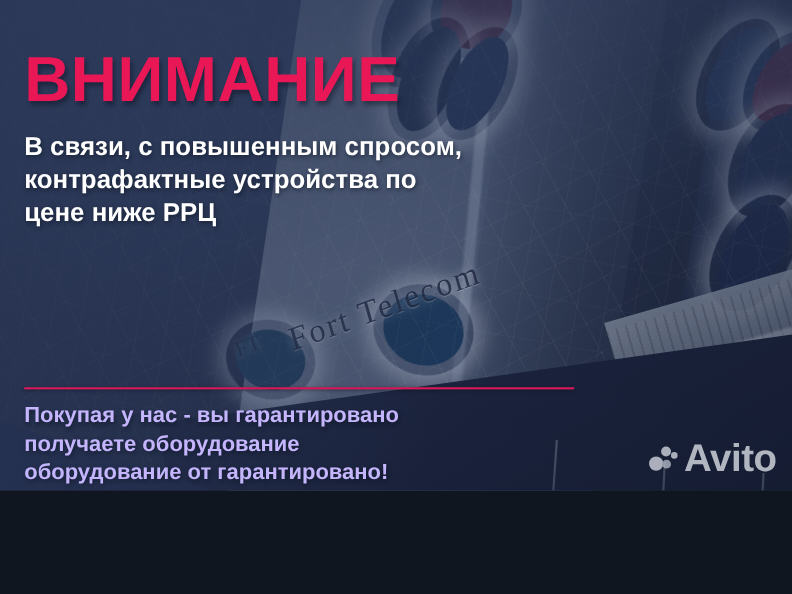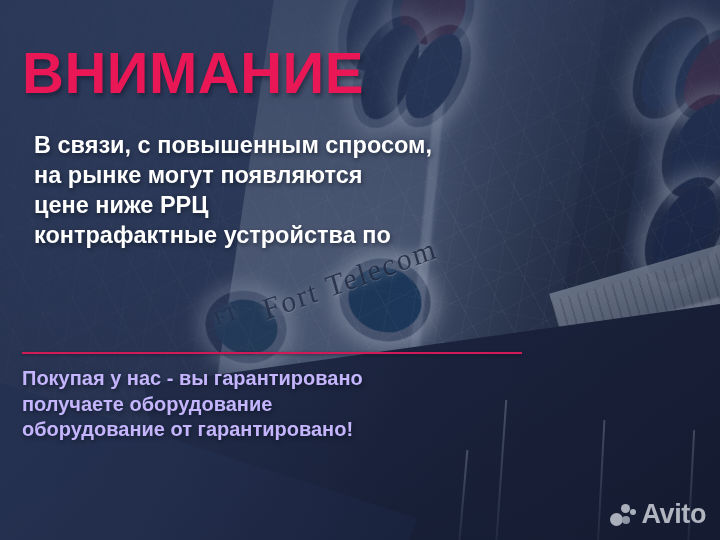--- a/index.html
+++ b/index.html
@@ -7,21 +7,21 @@
     padding: 0;
     background: #10161f;
   }
   body {
     font-family: "Liberation Sans", sans-serif;
   }
 
   #banner {
     position: relative;
     width: 720px;
-    height: 540px;
+    height: 446px;
     overflow: hidden;
     background: #2b3a58;
   }
 
   
   .photo { position:absolute; inset:0; overflow:hidden; }
 
   
   .sky {
     position:absolute; inset:0;
@@ -203,21 +203,21 @@
     font-weight:bold;
     letter-spacing:.5px;
     color:#ea1757;
     text-shadow: 2px 3px 4px rgba(10,16,30,.45);
     white-space:nowrap;
   }
 
   .body-text {
     position:absolute;
     left:22px; top:118px;
-    margin:12px;
+    margin:0;
     width:500px;
     font-size:23.5px;
     line-height:1.28;
     font-weight:bold;
     color:#ffffff;
     text-shadow: 1px 2px 4px rgba(10,16,30,.55);
   }
   .body-text .ln { display:block; white-space:nowrap; }
 
   .divider {
@@ -250,21 +250,21 @@
     gap:6px;
     opacity:.80;
   }
   .wm-dots { position:relative; width:26px; height:22px; flex:0 0 auto; }
   .wm-dots i { position:absolute; border-radius:50%; display:block; }
   .wm-d1 { left:0;   top:9px;  width:13px; height:13px; background:#cfd4dd; }
   .wm-d2 { left:11px; top:0;   width:9px;  height:9px;  background:#cfd4dd; }
   .wm-d3 { left:12px; top:12px; width:8px;  height:8px;  background:#aeb5c2; }
   .wm-d4 { left:20px; top:5px;  width:6px;  height:6px;  background:#cfd4dd; }
   .wm-text {
-    font-size:27px;
+    font-size:35px;
     font-weight:bold;
     color:#d8dce4;
     letter-spacing:-.4px;
     line-height:1;
   }
 </style>
 </head>
 <body>
 
 <div id="banner">
@@ -309,23 +309,22 @@
     <div class="tint"></div>
     <div class="tint-top"></div>
   </div>
 
   <div class="content">
 
     <h1 class="headline">ВНИМАНИЕ</h1>
 
     <p class="body-text">
       <span class="ln">В связи, с повышенным спросом,</span>
-      <span class="ln">на рынке могут появляются</span>
+      <span class="ln">контрафактные устройства по</span>
       <span class="ln">цене ниже РРЦ</span>
-      <span class="ln">контрафактные устройства по</span>
     </p>
 
     <div class="divider"></div>
 
     <p class="promise-text">
       <span class="ln">Покупая у нас - вы гарантировано</span>
       <span class="ln">получаете оборудование</span>
       <span class="ln">оборудование от гарантировано!</span>
     </p>
 

